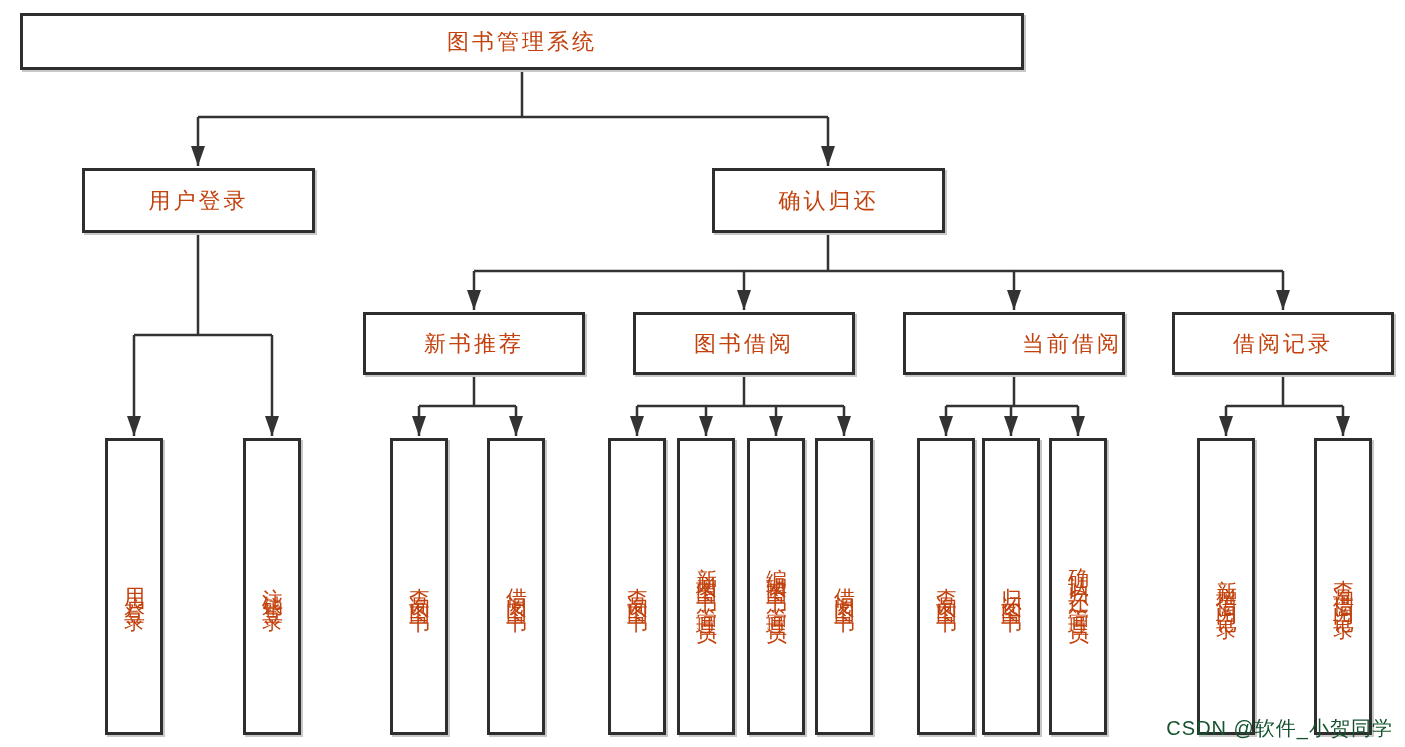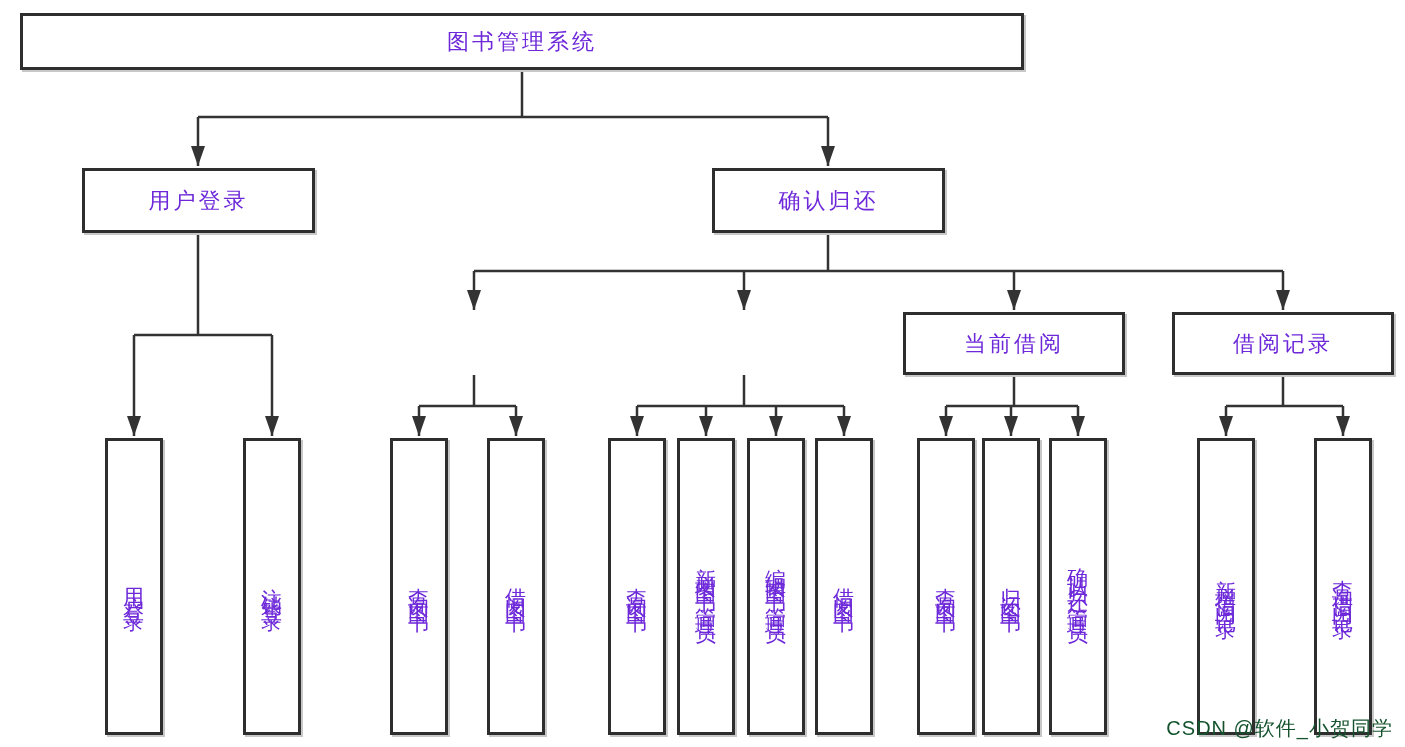--- a/index.html
+++ b/index.html
@@ -31,21 +31,22 @@
     box-shadow: 2px 2px 0 #c8c8c8;
     display: flex;
     align-items: center;
     justify-content: center;
     color: #333333;
   }
   .node span {
     font-size: 22px;
     letter-spacing: 3px;
     white-space: nowrap;
-    color: #6d28d9;
+    color: #c2410c;
+    font-family: Liberation Serif, serif;
   }
   .node.vert span {
     writing-mode: vertical-rl;
     text-orientation: mixed;
     font-size: 21px;
     letter-spacing: 8px;
     line-height: 1;
   }
   .watermark {
     position: absolute;
@@ -115,21 +116,27 @@
     <span>图书管理系统</span>
   </div>
 
   <div class="node" style="left:82px; top:168px; width:233px; height:65px;">
     <span>用户登录</span>
   </div>
   <div class="node" style="left:712px; top:168px; width:233px; height:65px;">
     <span>确认归还</span>
   </div>
 
-  <div class="node" style="left:903px; top:312px; width:222px; height:63px;">
+  <div class="node" style="left:363px; top:312px; width:222px; height:63px;">
+    <span>新书推荐</span>
+  </div>
+  <div class="node" style="left:633px; top:312px; width:222px; height:63px;">
+    <span>图书借阅</span>
+  </div>
+  <div class="node" style="left:903px; top:312px; width:222px; height:63px;justify-content:flex-end;">
     <span>当前借阅</span>
   </div>
   <div class="node" style="left:1172px; top:312px; width:222px; height:63px;">
     <span>借阅记录</span>
   </div>
 
   <div class="node vert" style="left:105px; top:438px; width:58px; height:297px;">
     <span>用户登录</span>
   </div>
   <div class="node vert" style="left:243px; top:438px; width:58px; height:297px;">

